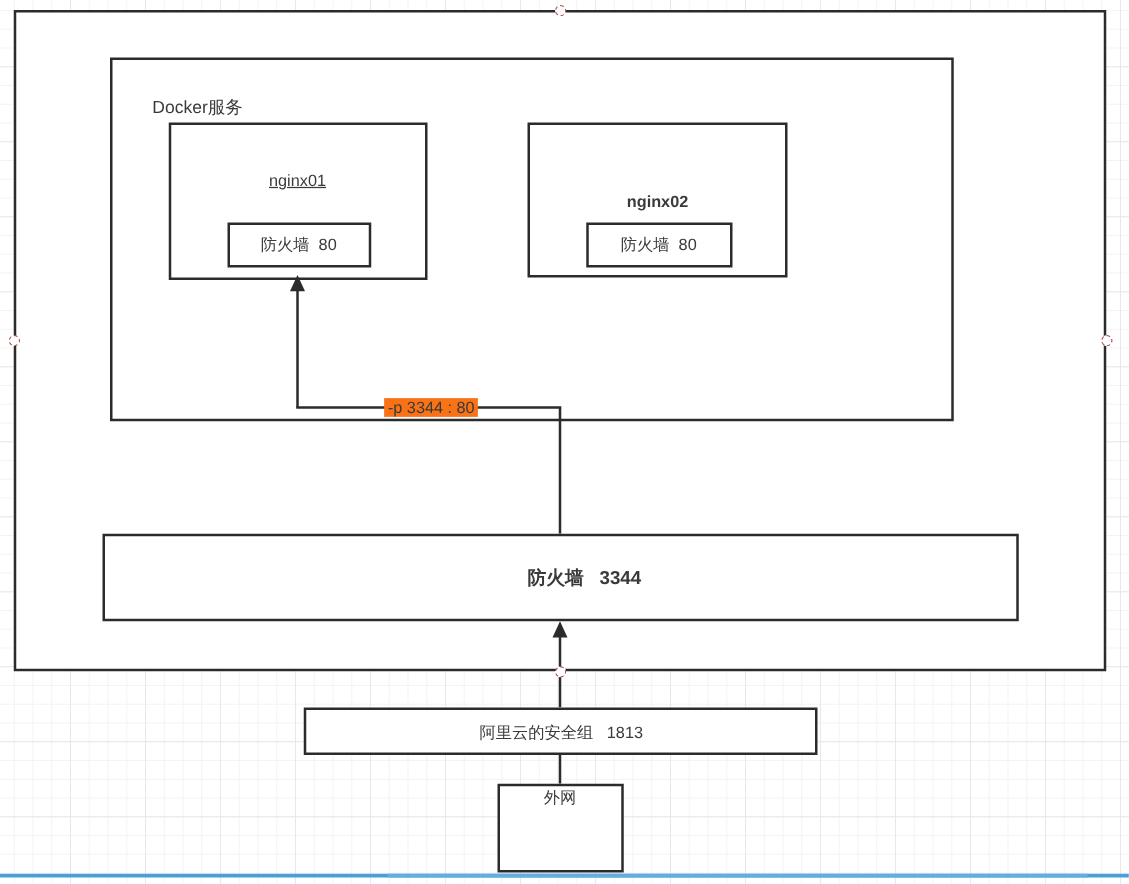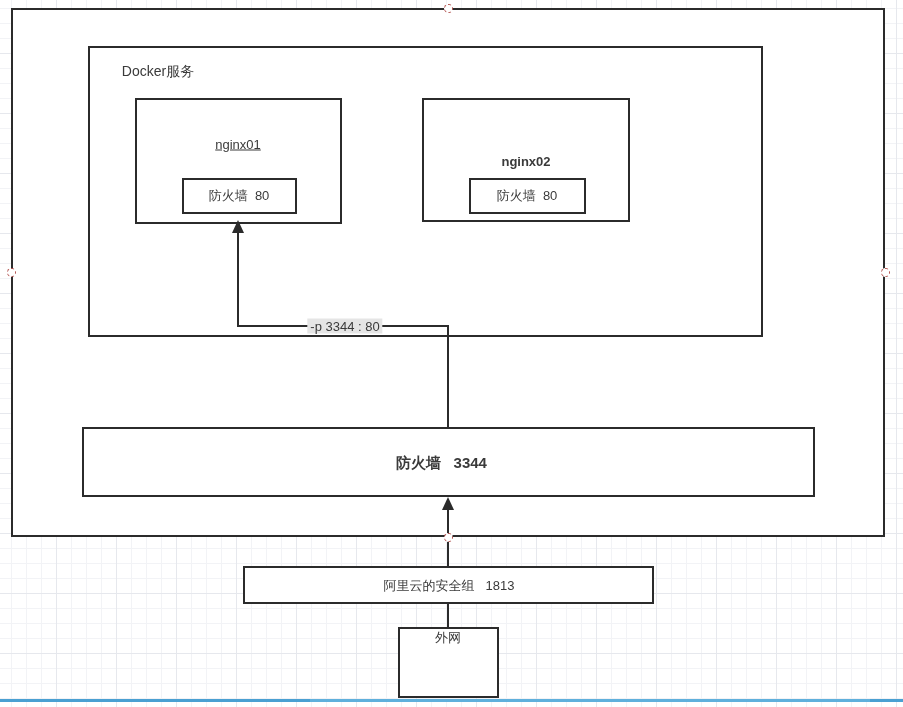--- a/index.html
+++ b/index.html
@@ -33,21 +33,21 @@
     position:absolute;width:0;height:0;
     border-left:6px solid transparent;border-right:6px solid transparent;
     border-bottom:13px solid #2b2b2b;
   }
   .handle{
     position:absolute;width:9px;height:9px;border-radius:50%;
     background:#fff;border:1px dashed #b2514e;box-sizing:border-box;
   }
   .edge-label{
     position:absolute;transform:translate(-50%,-50%);
-    background:#e5e5e5;padding:0 3px;font-size:13px;white-space:pre;color:#3a3a3a;
+    background:#f97316;padding:0 3px;font-size:13px;white-space:pre;color:#3a3a3a;
   }
   .watermark{
     position:absolute;right:14px;top:675px;font-size:17px;color:#979797;
     text-shadow:0 1px 0 #ffffff;white-space:pre;
   }
   .progress{
     position:absolute;left:0;top:699px;width:903px;height:3px;background:#4aa0d2;
   }
   .progress .seg{
     position:absolute;left:310px;top:0;height:3px;width:560px;background:#5fb0dc;
@@ -57,40 +57,40 @@
 </head>
 <body>
 
 <div class="stage">
 
   <div class="grid"></div>
 
   <div class="shape" style="left:11px;top:8px;width:874px;height:529px;"></div>
 
   <div class="shape" style="left:88px;top:46px;width:675px;height:291px;"></div>
-  <div class="lbl" style="left:158px;top:72px;font-size:14px;">Docker服务</div>
+  <div class="lbl" style="left:158px;top:86px;font-size:14px;">Docker服务</div>
 
   <div class="shape" style="left:135px;top:98px;width:207px;height:126px;"></div>
   <div class="lbl" style="left:238px;top:144px;text-decoration:underline;">nginx01</div>
   <div class="shape" style="left:182px;top:178px;width:115px;height:36px;"></div>
   <div class="lbl" style="left:239px;top:196px;">防火墙  80</div>
 
   <div class="shape" style="left:422px;top:98px;width:208px;height:124px;"></div>
   <div class="lbl" style="left:526px;top:161px;font-weight:bold;">nginx02</div>
   <div class="shape" style="left:469px;top:178px;width:117px;height:36px;"></div>
   <div class="lbl" style="left:527px;top:196px;">防火墙  80</div>
 
   <div class="line" style="left:447px;top:326px;width:2px;height:101px;"></div>
   <div class="line" style="left:237px;top:325px;width:212px;height:2px;"></div>
   <div class="line" style="left:237px;top:231px;width:2px;height:95px;"></div>
   <div class="arrow-up" style="left:232px;top:220px;"></div>
   <div class="edge-label" style="left:345px;top:326px;">-p 3344 : 80</div>
 
   <div class="shape" style="left:82px;top:427px;width:733px;height:70px;"></div>
-  <div class="lbl bold" style="left:423px;top:463px;padding-left:37px;">防火墙   3344</div>
+  <div class="lbl bold" style="left:449px;top:463px;padding-left:37px;">防火墙   3344</div>
 
   <div class="line" style="left:447px;top:508px;width:2px;height:58px;"></div>
   <div class="arrow-up" style="left:442px;top:497px;"></div>
 
   <div class="shape" style="left:243px;top:566px;width:411px;height:38px;"></div>
   <div class="lbl" style="left:449px;top:586px;">阿里云的安全组   1813</div>
 
   <div class="line" style="left:447px;top:604px;width:2px;height:23px;"></div>
 
   <div class="shape" style="left:398px;top:627px;width:101px;height:71px;"></div>

